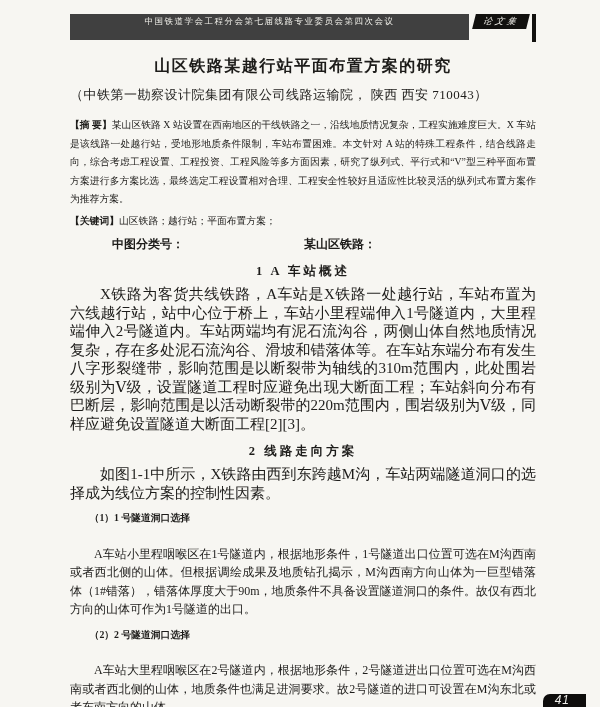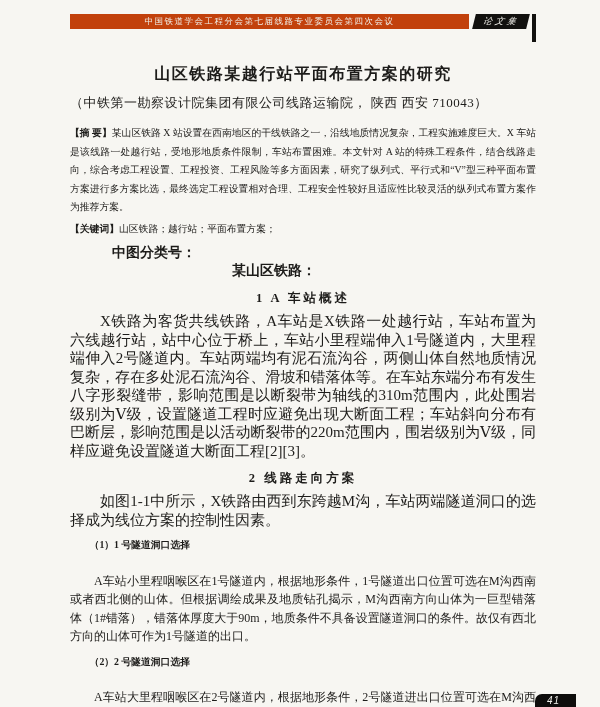--- a/index.html
+++ b/index.html
@@ -9,56 +9,56 @@
     font-family:"Liberation Serif","DejaVu Serif",serif;
     color:#1d1c1a;
     position:relative;
     overflow:hidden;
   }
   .page { position:absolute; inset:0; padding:14px 64px 0 70px; }
 
   
   .header-row { display:flex; align-items:flex-start; }
   .conf-bar {
-    flex:1; background:#c2410c; color:#f0efe9;
-    font-size:8.5px; line-height:15px; height:15px;
+    flex:1; background:#404040; color:#f0efe9;
+    font-size:8.5px; line-height:15px; height:26px;
     text-align:center; letter-spacing:1.5px;
     font-family:"Liberation Sans","DejaVu Sans",sans-serif;
   }
   .proc-box {
     background:#12110f; color:#f0efe9; font-size:9px; line-height:15px;
     height:15px; padding:0 9px; margin-left:5px;
     transform:skewX(-14deg); letter-spacing:3px; font-style:italic;
     font-family:"Liberation Sans","DejaVu Sans",sans-serif;
   }
   .vstripe { width:4px; height:28px; background:#12110f; margin-left:4px; }
 
   
-  h1.title { margin-top:22px; text-align:center; font-size:16px; font-weight:bold; letter-spacing:1.5px; }
+  h1.title { margin-top:14px; text-align:center; font-size:16px; font-weight:bold; letter-spacing:1.5px; }
   .author { margin-top:16px; text-align:center; font-size:11px; font-weight:bold; letter-spacing:5px; }
   .affiliation { margin-top:9px; text-align:left; font-size:13px; letter-spacing:0.5px; }
 
   
   p.abstract { margin-top:12px; font-size:9.8px; line-height:18.5px; text-align:justify; }
   p.abstract b, p.keywords b { font-weight:bold; }
   p.keywords { margin-top:3px; font-size:9.8px; line-height:18.5px; }
-  .clc-row { margin-top:6px; font-size:14px; font-weight:bold; padding-left:42px; display:flex;flex-direction:column; }
+  .clc-row { margin-top:6px; font-size:12px; font-weight:bold; padding-left:42px; display:flex; }
   .clc-row span:last-child { margin-left:120px; }
 
   
   h2.sec { margin-top:10px; text-align:center; font-size:12.5px; font-weight:bold; letter-spacing:3px; }
   p.body { margin-top:5px; font-size:15px; line-height:18.5px; text-align:justify; text-indent:2em; }
   h3.sub { margin-top:7px; font-size:9.8px; line-height:18.5px; font-weight:bold; text-indent:2em; }
   p.subbody { margin-top:17px; font-size:12px; line-height:18.5px; text-align:justify; text-indent:2em; }
 
   
   .page-num {
-    position:absolute; right:24px; bottom:0;
+    position:absolute; right:14px; bottom:0;
     background:#0e0d0c; color:#efeeea;
-    font-size:10px; line-height:13px; height:13px;
+    font-size:12px; line-height:13px; height:13px;
     padding:0 16px 0 12px; border-radius:7px 0 0 0;
     font-family:"Liberation Sans","DejaVu Sans",sans-serif;
     font-style:italic; letter-spacing:1px;
   }
 </style>
 </head>
 <body>
 
 <div class="page">
 

